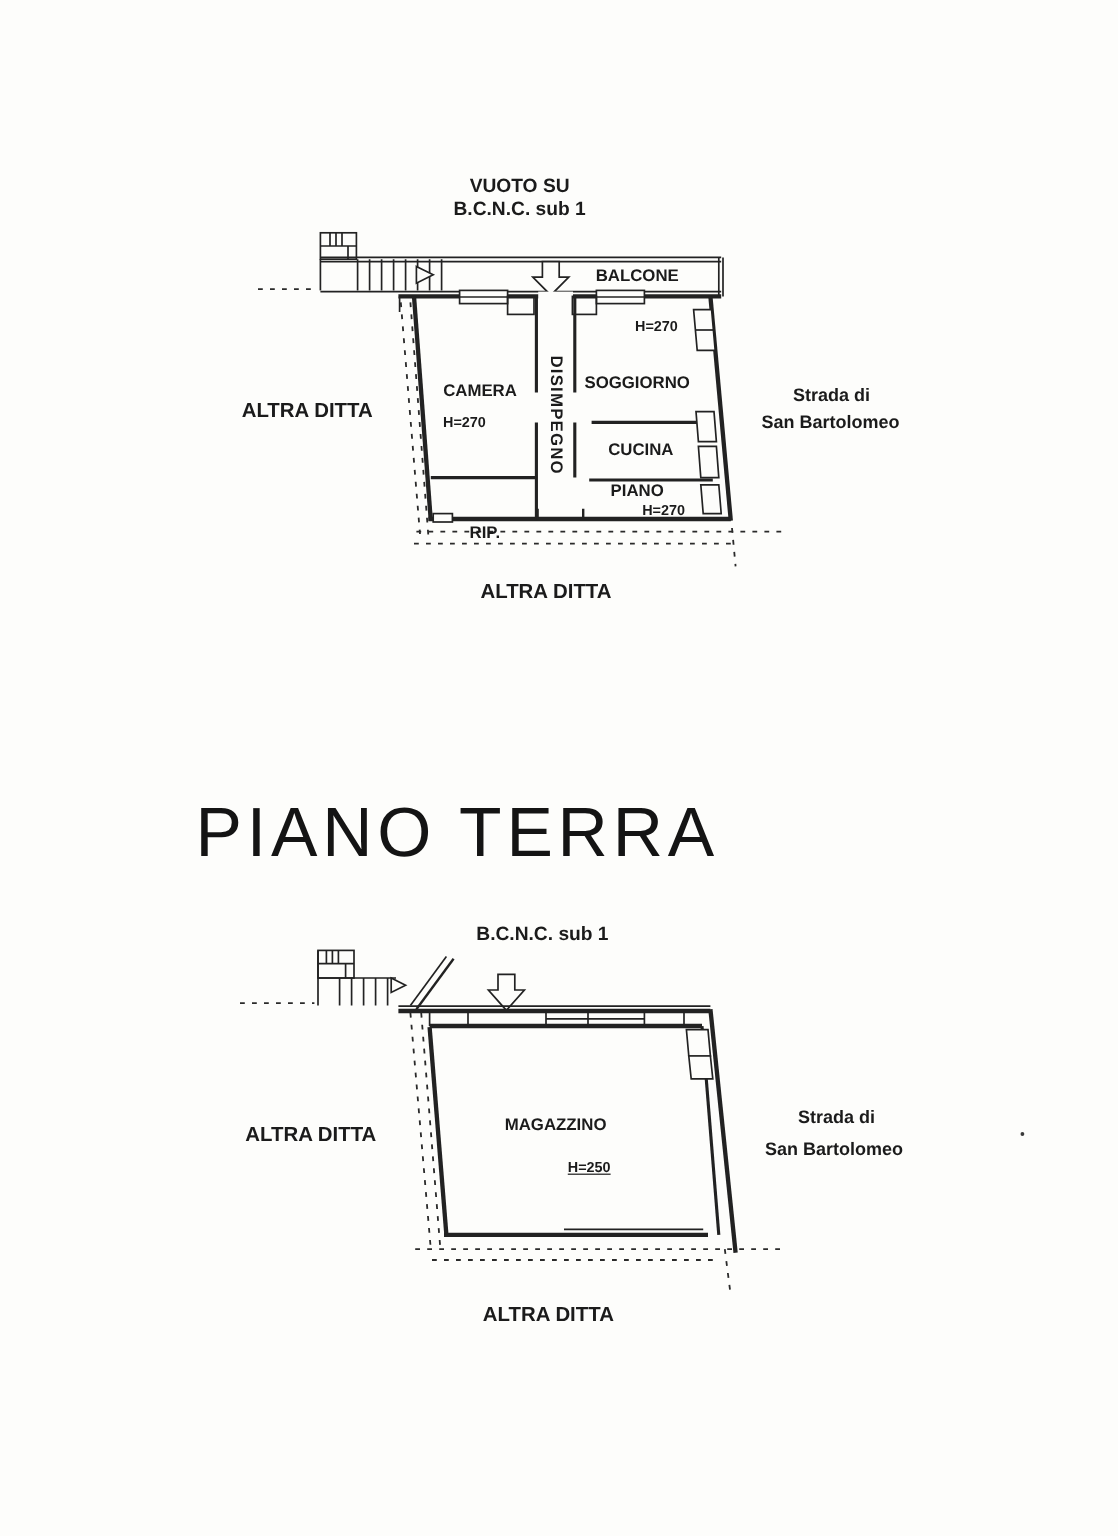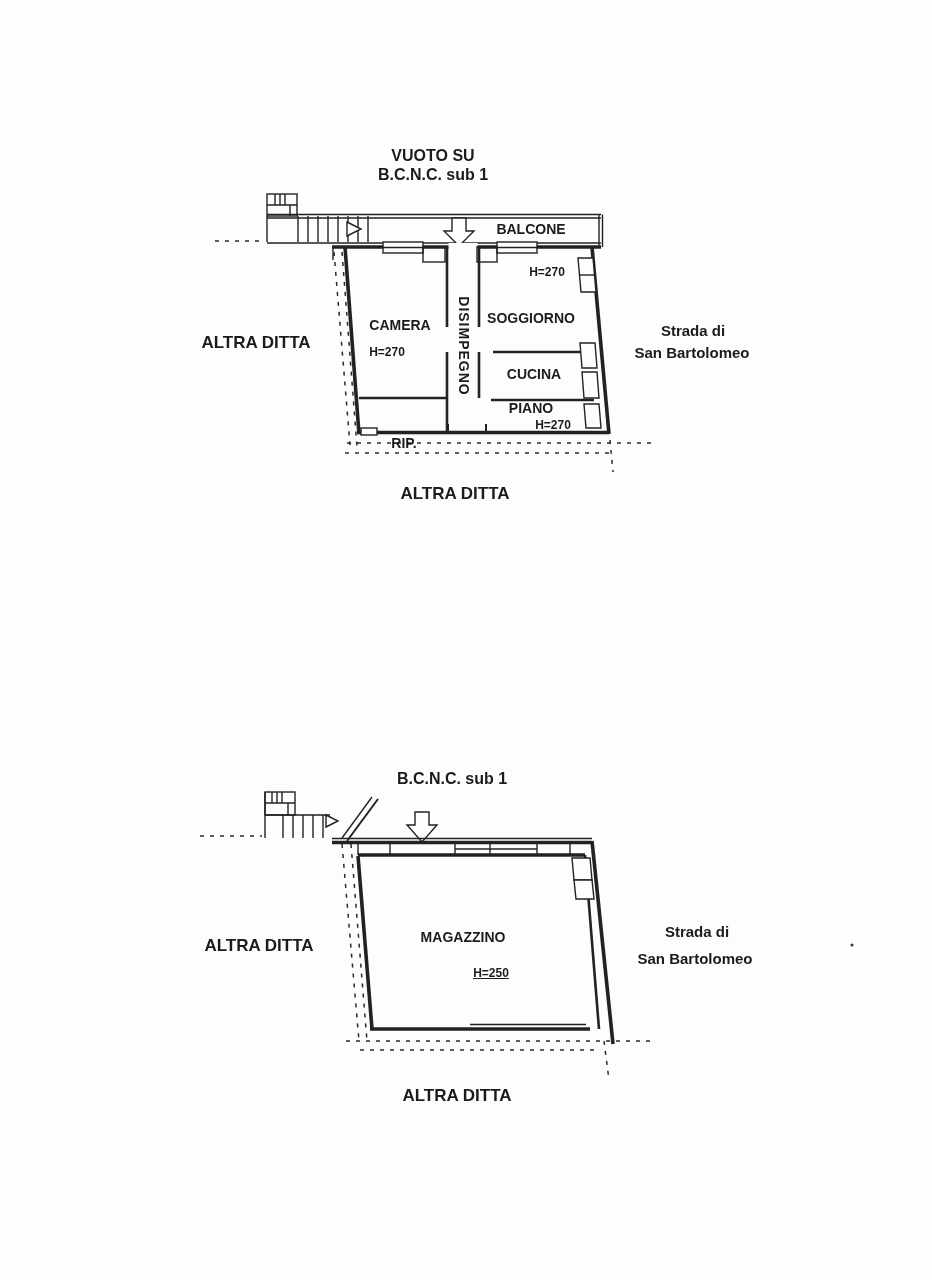--- a/index.html
+++ b/index.html
@@ -187,20 +187,21 @@
 
   <div class="lbl f14" style="left:404px;top:413px;margin-top:30px;">RIP.</div>
 
   <div class="lbl f17" style="left:256px;top:342px;">ALTRA DITTA</div>
 
   <div class="lbl f15" style="left:693px;top:330px;">Strada di</div>
   <div class="lbl f15" style="left:692px;top:352px;">San Bartolomeo</div>
 
   <div class="lbl f17" style="left:455px;top:493px;">ALTRA DITTA</div>
 
+  <div class="title" style="left:163px;top:665px;">PIANO TERRA</div>
 
   <div class="lbl f16" style="left:452px;top:779px;">B.C.N.C. sub 1</div>
 
   <div class="lbl f14" style="left:463px;top:937px;">MAGAZZINO</div>
   <div class="lbl f12" style="left:491px;top:973px;text-decoration:underline;">H=250</div>
 
   <div class="lbl f17" style="left:259px;top:945px;">ALTRA DITTA</div>
 
   <div class="lbl f15" style="left:697px;top:931px;">Strada di</div>
   <div class="lbl f15" style="left:695px;top:958px;">San Bartolomeo</div>

